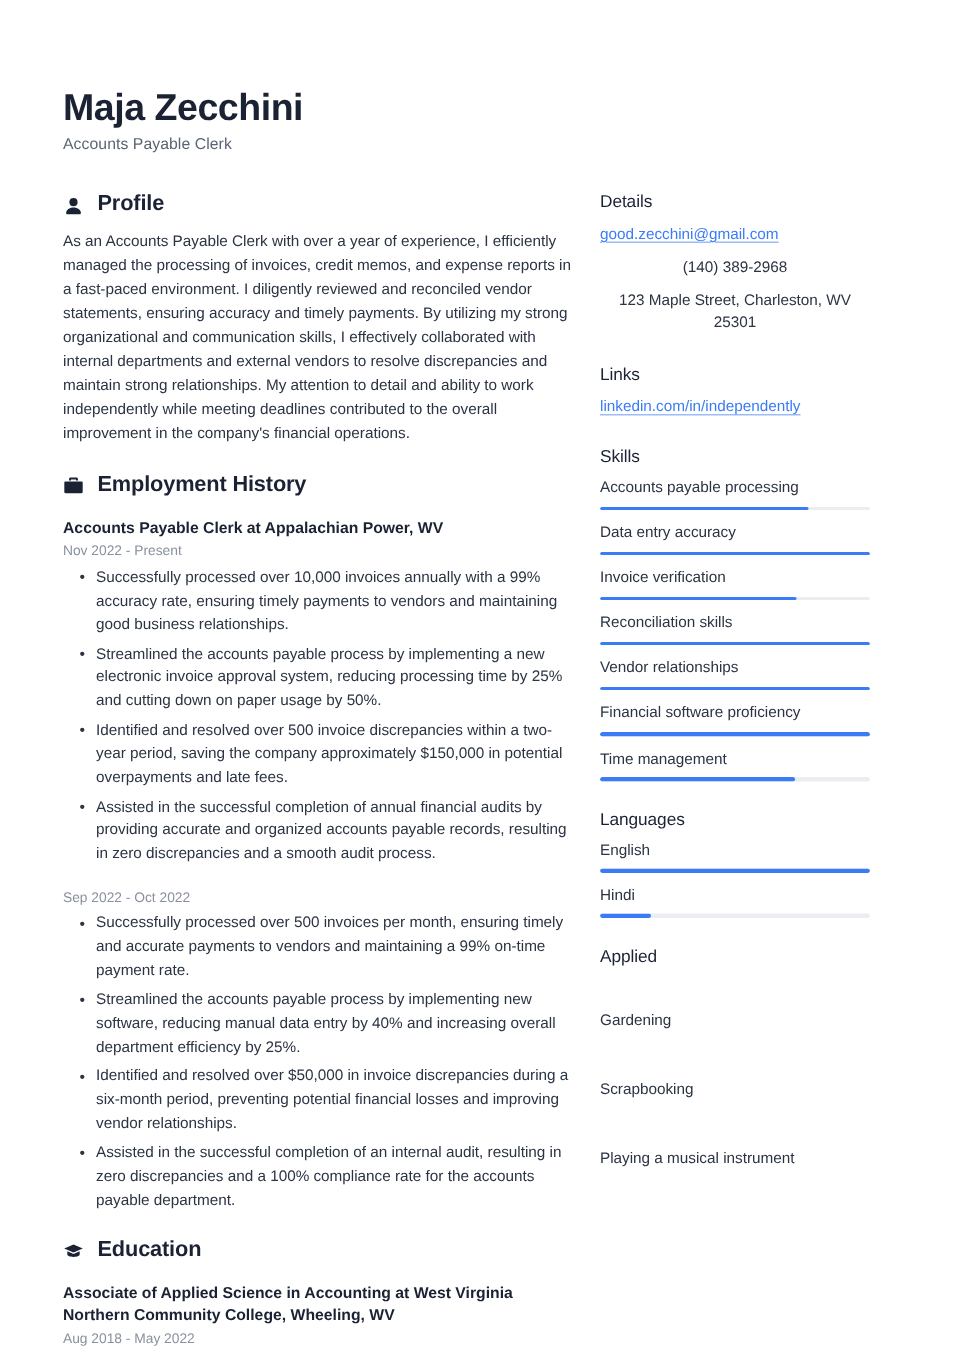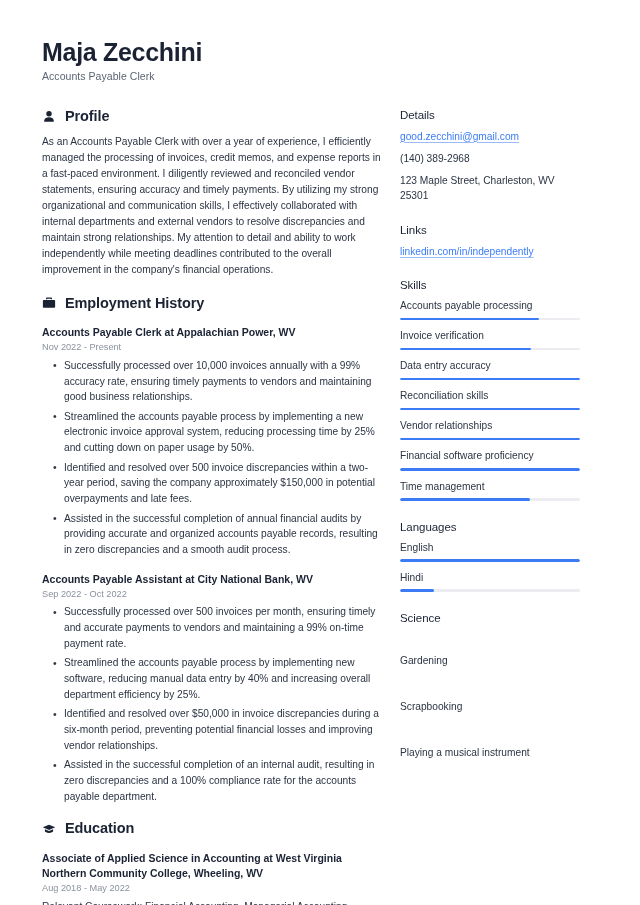--- a/index.html
+++ b/index.html
@@ -13,21 +13,21 @@
     font-family: "Liberation Sans", sans-serif;
     color: #1f2937;
     overflow: hidden;
   }
   .page {
     position: relative;
     width: 540px;
     height: 905px;
     background: #ffffff;
     box-sizing: border-box;
-    padding: 38px 42px 0 42px;
+    padding: 58px 42px 0 42px;
   }
 
   
   .header { margin-bottom: 26px; }
   .full-name {
     font-size: 25px;
     font-weight: 700;
     letter-spacing: -0.3px;
     color: #1a2233;
     line-height: 1.12;
@@ -54,21 +54,21 @@
   .col-side {
     width: 180px;
     flex: 0 0 180px;
     box-sizing: border-box;
   }
 
   
   .section { margin-bottom: 17px; }
   .section-head {
     display: flex;
-    align-items: center;
+    align-items: flex-end;
     gap: 9px;
     margin-bottom: 9px;
   }
   .section-icon {
     width: 14px;
     height: 14px;
     flex: 0 0 14px;
     display: block;
     color: #1a2233;
   }
@@ -139,20 +139,21 @@
     font-weight: 400;
     color: #1a2233;
     margin-bottom: 8px;
     letter-spacing: -0.05px;
   }
   .side-text {
     font-size: 10.2px;
     line-height: 1.5;
     color: #2b3443;
     margin-bottom: 7px;
+    text-align: center;
   }
   .side-link {
     font-size: 10.2px;
     line-height: 1.5;
     color: #3b7cf6;
     text-decoration: underline;
     text-decoration-color: #9cbcf9;
     text-underline-offset: 2px;
     display: block;
     margin-bottom: 7px;
@@ -233,21 +234,20 @@
           <div class="entry-date">Nov 2022 - Present</div>
           <ul class="bullets">
             <li>Successfully processed over 10,000 invoices annually with a 99% accuracy rate, ensuring timely payments to vendors and maintaining good business relationships.</li>
             <li>Streamlined the accounts payable process by implementing a new electronic invoice approval system, reducing processing time by 25% and cutting down on paper usage by 50%.</li>
             <li>Identified and resolved over 500 invoice discrepancies within a two-year period, saving the company approximately $150,000 in potential overpayments and late fees.</li>
             <li>Assisted in the successful completion of annual financial audits by providing accurate and organized accounts payable records, resulting in zero discrepancies and a smooth audit process.</li>
           </ul>
         </div>
 
         <div class="entry">
-          <div class="entry-title">Accounts Payable Assistant at City National Bank, WV</div>
           <div class="entry-date">Sep 2022 - Oct 2022</div>
           <ul class="bullets">
             <li>Successfully processed over 500 invoices per month, ensuring timely and accurate payments to vendors and maintaining a 99% on-time payment rate.</li>
             <li>Streamlined the accounts payable process by implementing new software, reducing manual data entry by 40% and increasing overall department efficiency by 25%.</li>
             <li>Identified and resolved over $50,000 in invoice discrepancies during a six-month period, preventing potential financial losses and improving vendor relationships.</li>
             <li>Assisted in the successful completion of an internal audit, resulting in zero discrepancies and a 100% compliance rate for the accounts payable department.</li>
           </ul>
         </div>
       </div>
 
@@ -288,32 +288,32 @@
       <div class="side-block">
         <div class="side-title">Skills</div>
 
         <div class="meter-row">
           <div class="meter-label">Accounts payable processing</div>
           <div class="meter-track">
             <div class="meter-fill" style="width: 77%;"></div>
           </div>
         </div>
         <div class="meter-row">
+          <div class="meter-label">Data entry accuracy</div>
+          <div class="meter-track">
+            <div class="meter-fill" style="width: 100%;"></div>
+          </div>
+        </div>
+        <div class="meter-row">
           <div class="meter-label">Invoice verification</div>
           <div class="meter-track">
             <div class="meter-fill" style="width: 73%;"></div>
           </div>
         </div>
         <div class="meter-row">
-          <div class="meter-label">Data entry accuracy</div>
-          <div class="meter-track">
-            <div class="meter-fill" style="width: 100%;"></div>
-          </div>
-        </div>
-        <div class="meter-row">
           <div class="meter-label">Reconciliation skills</div>
           <div class="meter-track">
             <div class="meter-fill" style="width: 100%;"></div>
           </div>
         </div>
         <div class="meter-row">
           <div class="meter-label">Vendor relationships</div>
           <div class="meter-track">
             <div class="meter-fill" style="width: 100%;"></div>
           </div>
@@ -342,21 +342,21 @@
         </div>
         <div class="meter-row">
           <div class="meter-label">Hindi</div>
           <div class="meter-track">
             <div class="meter-fill" style="width: 19%;"></div>
           </div>
         </div>
       </div>
 
       <div class="side-block">
-        <div class="side-title">Science</div>
+        <div class="side-title">Applied</div>
         <div class="hobby-item">Gardening</div>
         <div class="hobby-item">Scrapbooking</div>
         <div class="hobby-item">Playing a musical instrument</div>
       </div>
 
     </div>
   </div>
 </div>
 
 </body></html>

